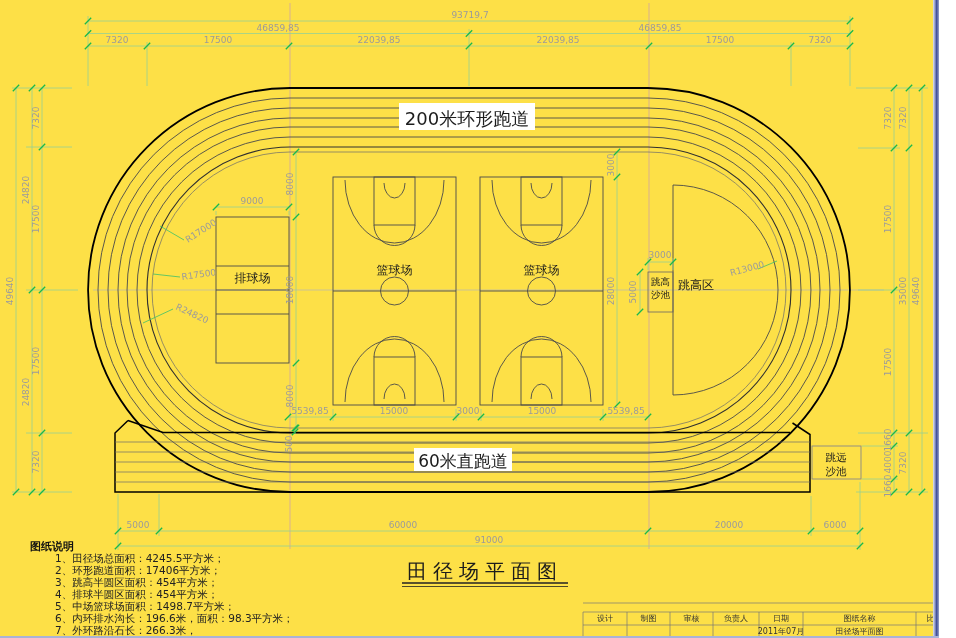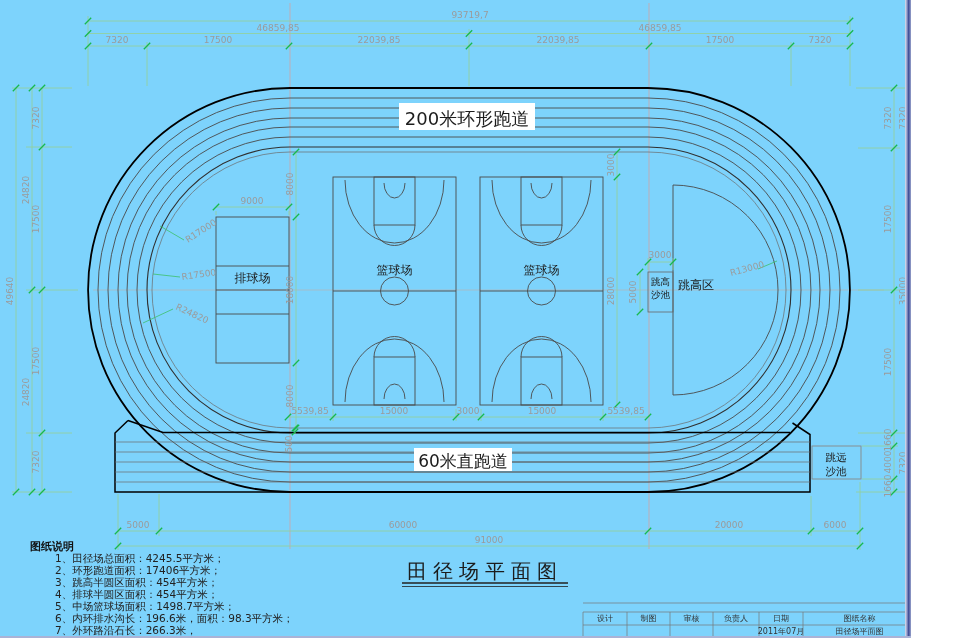--- a/index.html
+++ b/index.html
@@ -1,17 +1,17 @@
 <!DOCTYPE html>
 <html><head>
 <meta charset="utf-8">
 <style>
   html,body{margin:0;padding:0;background:#fff;}
-  .stage{position:relative;width:911px;height:638px;background:#7dd3fc;overflow:hidden;
-         font-family:"DejaVu Sans",sans-serif;}
+  .stage{position:relative;width:911px;height:638px;background:#fde047;overflow:hidden;
+         font-family:"DejaVu Sans",sans-serif;padding-left:28px;}
   svg{position:absolute;left:0;top:0;}
   svg text{font-family:"DejaVu Sans",sans-serif;}
   .geo{stroke:#4a4a4a;stroke-width:0.9;fill:none;}
   .geo-thin{stroke:#6a6a6a;stroke-width:0.7;fill:none;}
   .geo-bold{stroke:#000;stroke-width:1.8;fill:none;}
   .geo-med{stroke:#303030;stroke-width:1.1;fill:none;}
   .dl{stroke:#94d094;stroke-width:0.8;fill:none;}
   .tk{stroke:#18b94e;stroke-width:1.3;fill:none;}
   .ldr{stroke:#3cc06a;stroke-width:0.8;fill:none;}
   .dt{fill:#9b9b9b;font-size:9px;}

